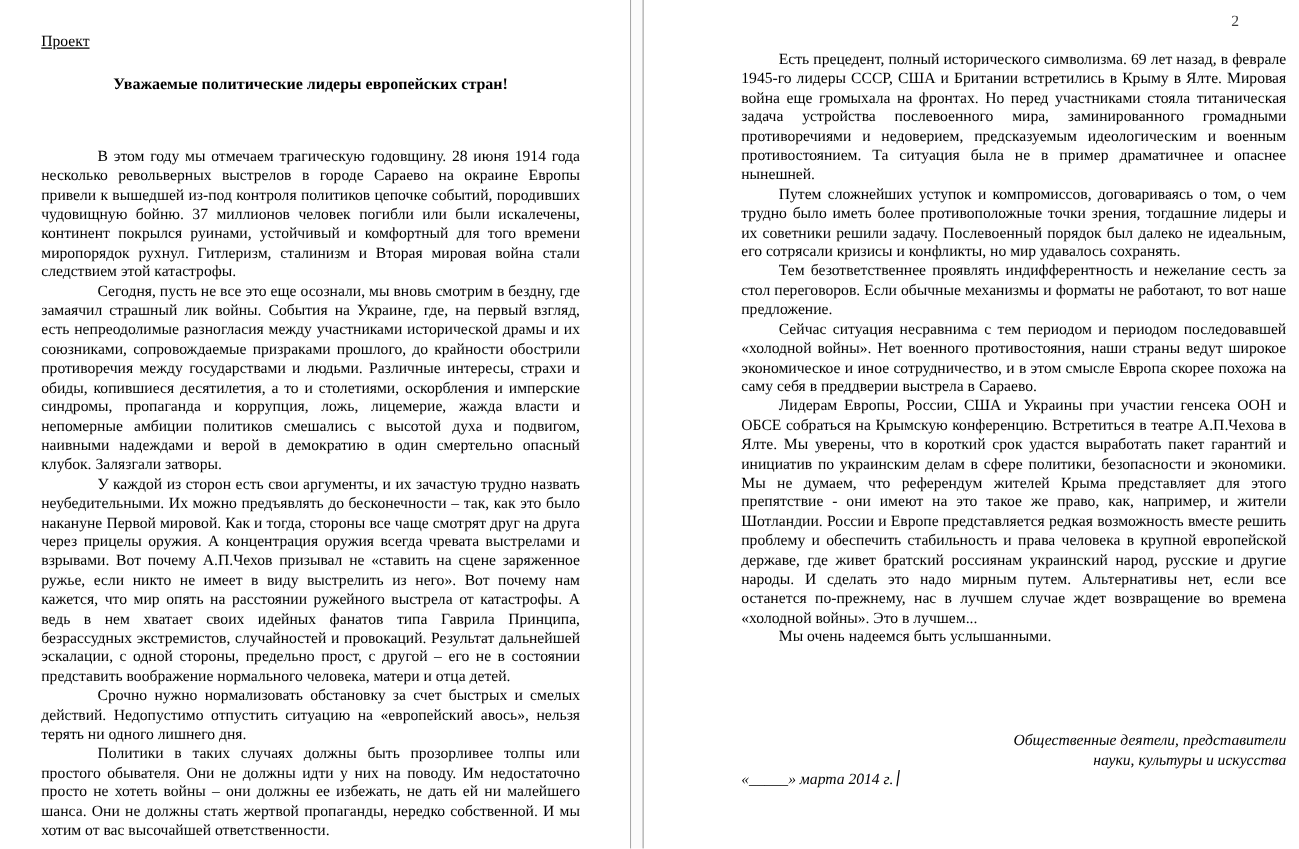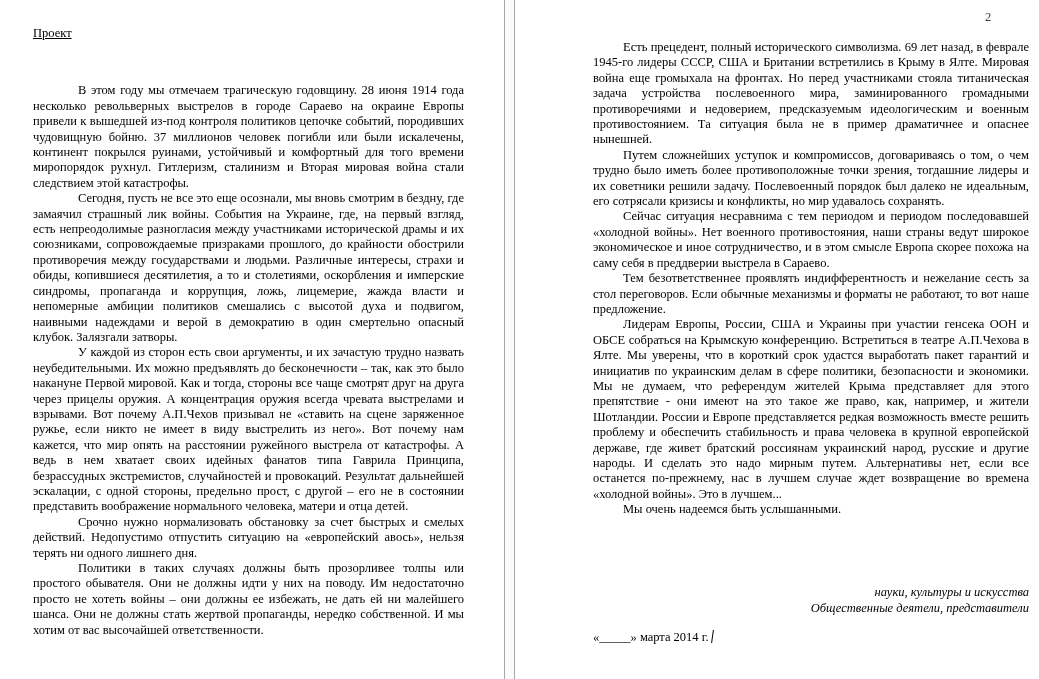--- a/index.html
+++ b/index.html
@@ -79,67 +79,68 @@
     text-align: left;
     color: #3c3c3c;
   }
   .signature {
     margin-top: 66px;
     text-align: right;
     font-style: italic;
     line-height: 16px;
   }
   .date-line {
-    margin-top: 14px;
+    font-style: italic;
     white-space: nowrap;
   }
   .caret {
     display: inline-block;
     width: 1px;
     height: 13px;
     background: #000000;
     margin-left: 3px;
     vertical-align: -2px;
     transform: skewX(-8deg);
   }
 </style>
 </head>
 <body>
 
 <div class="canvas">
 
   <div class="page page1">
     <div class="p1-content">
       <div class="draft-label">Проект</div>
+      <div class="doc-heading">Уважаемые политические лидеры европейских стран!</div>
       <div class="body-text">
         <p>В этом году мы отмечаем трагическую годовщину. 28 июня 1914 года несколько револьверных выстрелов в городе Сараево на окраине Европы привели к вышедшей из-под контроля политиков цепочке событий, породивших чудовищную бойню. 37 миллионов человек погибли или были искалечены, континент покрылся руинами, устойчивый и комфортный для того времени миропорядок рухнул. Гитлеризм, сталинизм и Вторая мировая война стали следствием этой катастрофы.</p>
         <p>Сегодня, пусть не все это еще осознали, мы вновь смотрим в бездну, где замаячил страшный лик войны. События на Украине, где, на первый взгляд, есть непреодолимые разногласия между участниками исторической драмы и их союзниками, сопровождаемые призраками прошлого, до крайности обострили противоречия между государствами и людьми. Различные интересы, страхи и обиды, копившиеся десятилетия, а то и столетиями, оскорбления и имперские синдромы, пропаганда и коррупция, ложь, лицемерие, жажда власти и непомерные амбиции политиков смешались с высотой духа и подвигом, наивными надеждами и верой в демократию в один смертельно опасный клубок. Залязгали затворы.</p>
         <p>У каждой из сторон есть свои аргументы, и их зачастую трудно назвать неубедительными. Их можно предъявлять до бесконечности – так, как это было накануне Первой мировой. Как и тогда, стороны все чаще смотрят друг на друга через прицелы оружия. А концентрация оружия всегда чревата выстрелами и взрывами. Вот почему А.П.Чехов призывал не «ставить на сцене заряженное ружье, если никто не имеет в виду выстрелить из него». Вот почему нам кажется, что мир опять на расстоянии ружейного выстрела от катастрофы. А ведь в нем хватает своих идейных фанатов типа Гаврила Принципа, безрассудных экстремистов, случайностей и провокаций. Результат дальнейшей эскалации, с одной стороны, предельно прост, с другой – его не в состоянии представить воображение нормального человека, матери и отца детей.</p>
         <p>Срочно нужно нормализовать обстановку за счет быстрых и смелых действий. Недопустимо отпустить ситуацию на «европейский авось», нельзя терять ни одного лишнего дня.</p>
         <p>Политики в таких случаях должны быть прозорливее толпы или простого обывателя. Они не должны идти у них на поводу. Им недостаточно просто не хотеть войны – они должны ее избежать, не дать ей ни малейшего шанса. Они не должны стать жертвой пропаганды, нередко собственной. И мы хотим от вас высочайшей ответственности.</p>
       </div>
     </div>
   </div>
 
   <div class="page-gap"></div>
 
   <div class="page page2">
     <div class="page-number">2</div>
     <div class="p2-content">
       <div class="body-text">
         <p>Есть прецедент, полный исторического символизма. 69 лет назад, в феврале 1945-го лидеры СССР, США и Британии встретились в Крыму в Ялте. Мировая война еще громыхала на фронтах. Но перед участниками стояла титаническая задача устройства послевоенного мира, заминированного громадными противоречиями и недоверием, предсказуемым идеологическим и военным противостоянием. Та ситуация была не в пример драматичнее и опаснее нынешней.</p>
         <p>Путем сложнейших уступок и компромиссов, договариваясь о том, о чем трудно было иметь более противоположные точки зрения, тогдашние лидеры и их советники решили задачу. Послевоенный порядок был далеко не идеальным, его сотрясали кризисы и конфликты, но мир удавалось сохранять.</p>
+        <p>Тем безответственнее проявлять индифферентность и нежелание сесть за стол переговоров. Если обычные механизмы и форматы не работают, то вот наше предложение.</p>
         <p>Сейчас ситуация несравнима с тем периодом и периодом последовавшей «холодной войны». Нет военного противостояния, наши страны ведут широкое экономическое и иное сотрудничество, и в этом смысле Европа скорее похожа на саму себя в преддверии выстрела в Сараево.</p>
-        <p>Тем безответственнее проявлять индифферентность и нежелание сесть за стол переговоров. Если обычные механизмы и форматы не работают, то вот наше предложение.</p>
         <p>Лидерам Европы, России, США и Украины при участии генсека ООН и ОБСЕ собраться на Крымскую конференцию. Встретиться в театре А.П.Чехова в Ялте. Мы уверены, что в короткий срок удастся выработать пакет гарантий и инициатив по украинским делам в сфере политики, безопасности и экономики. Мы не думаем, что референдум жителей Крыма представляет для этого препятствие - они имеют на это такое же право, как, например, и жители Шотландии. России и Европе представляется редкая возможность вместе решить проблему и обеспечить стабильность и права человека в крупной европейской державе, где живет братский россиянам украинский народ, русские и другие народы. И сделать это надо мирным путем. Альтернативы нет, если все останется по-прежнему, нас в лучшем случае ждет возвращение во времена «холодной войны». Это в лучшем...</p>
         <p>Мы очень надеемся быть услышанными.</p>
       </div>
       <div class="signature">
+        <div>Общественные деятели, представители</div>
         <div>науки, культуры и искусства</div>
-        <div>Общественные деятели, представители</div>
       </div>
       <div class="date-line">
         <span>«_____» марта 2014 г.</span><span class="caret"></span>
       </div>
     </div>
   </div>
 
 </div>
 
 </body></html>

